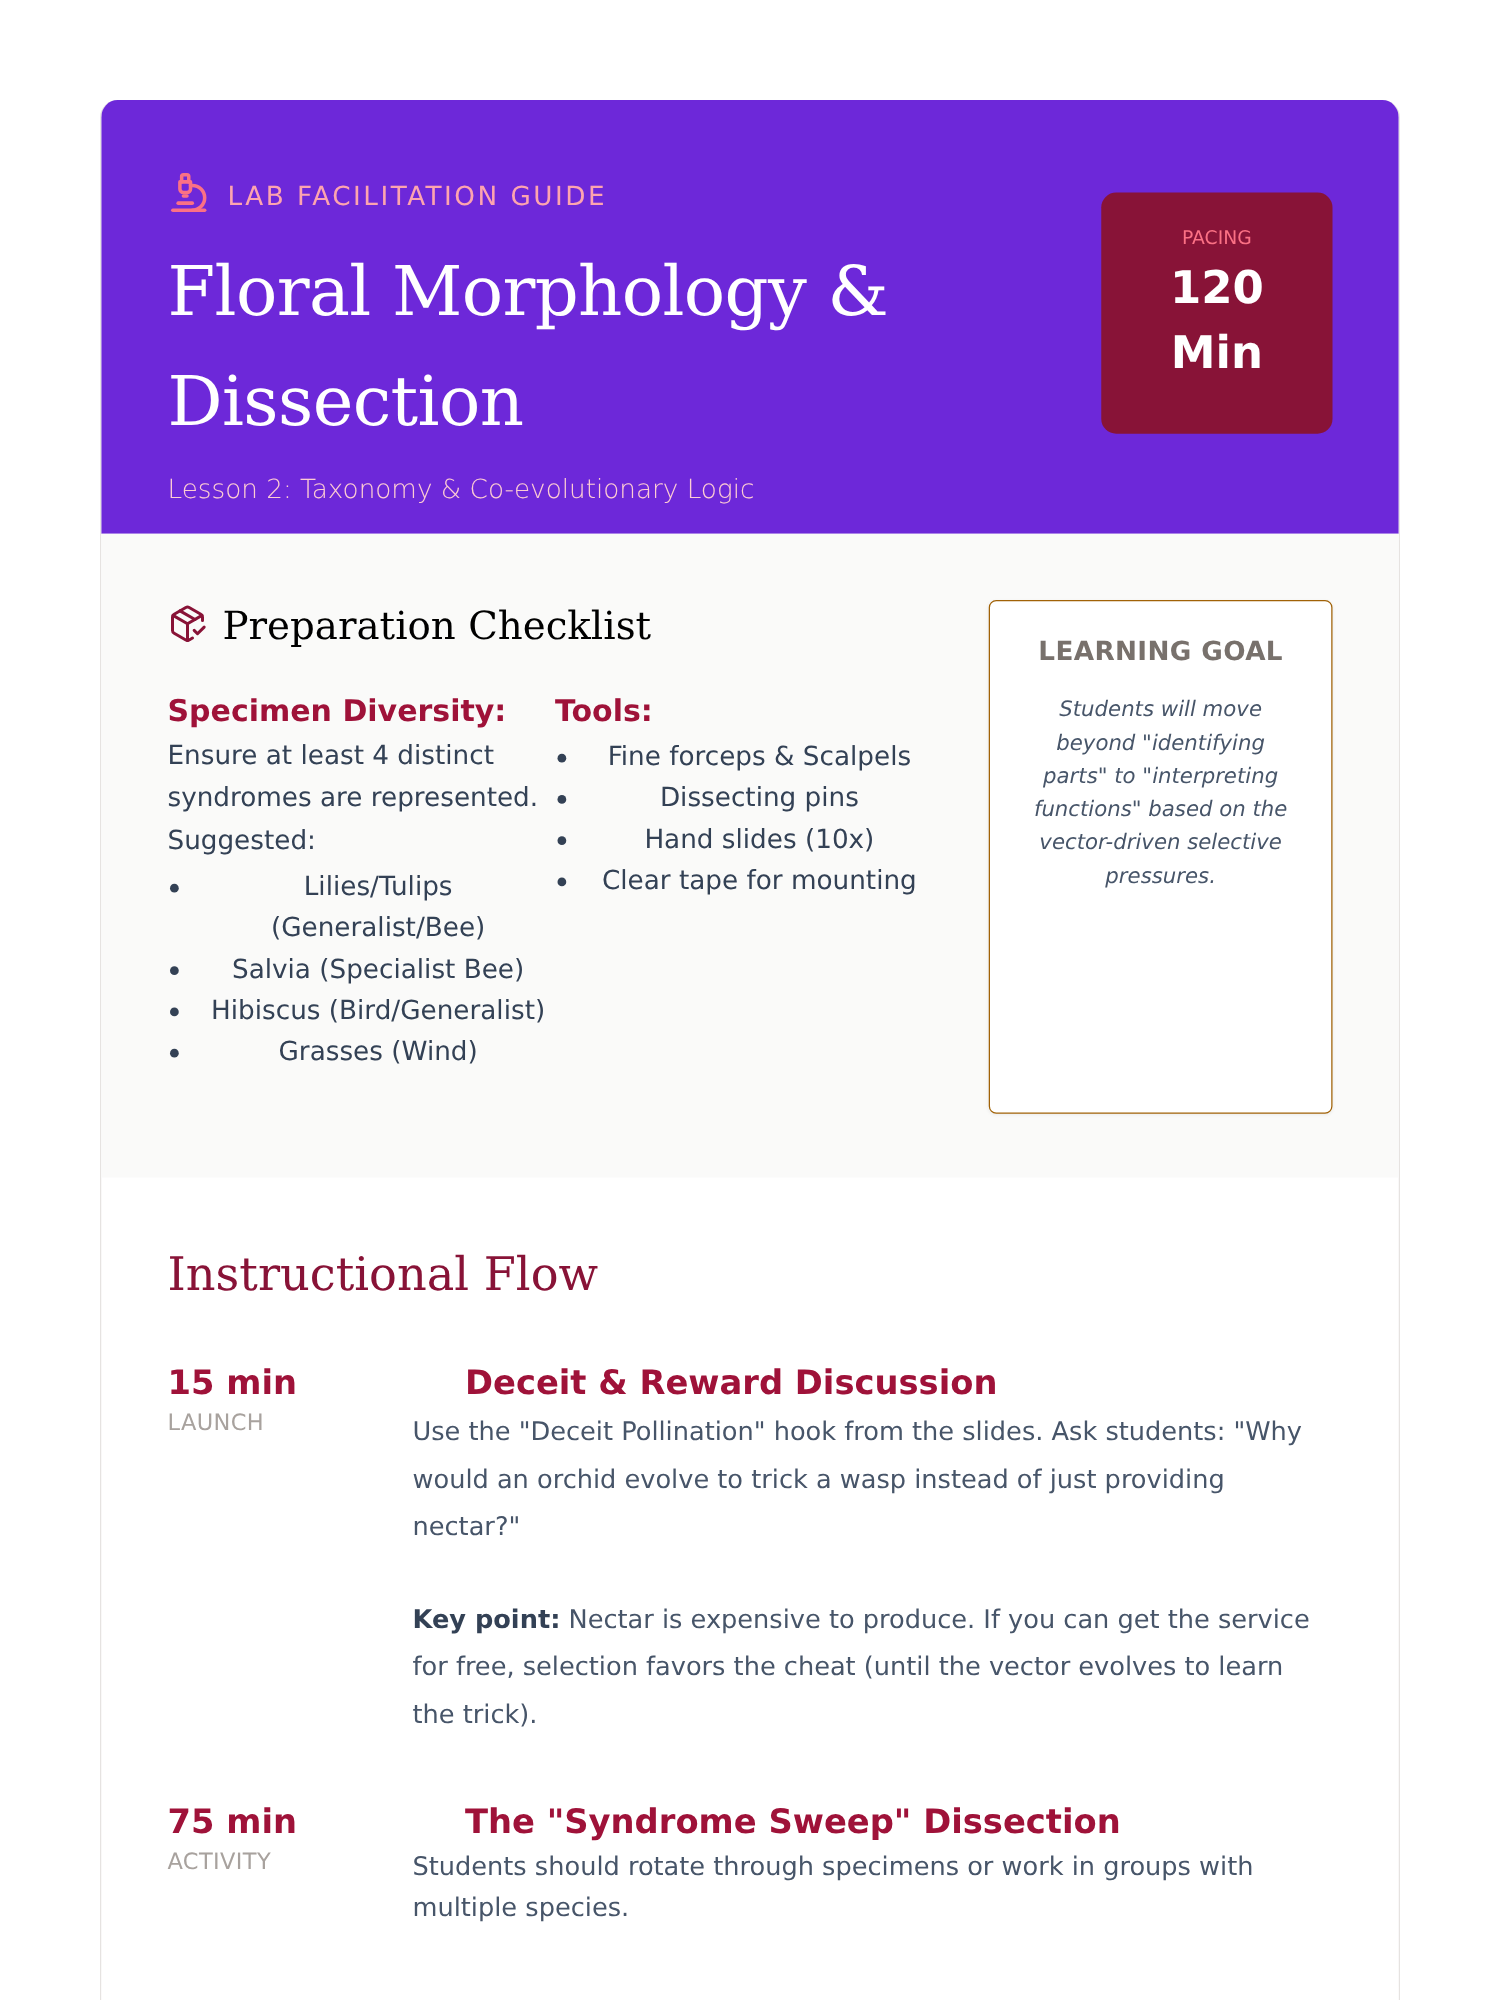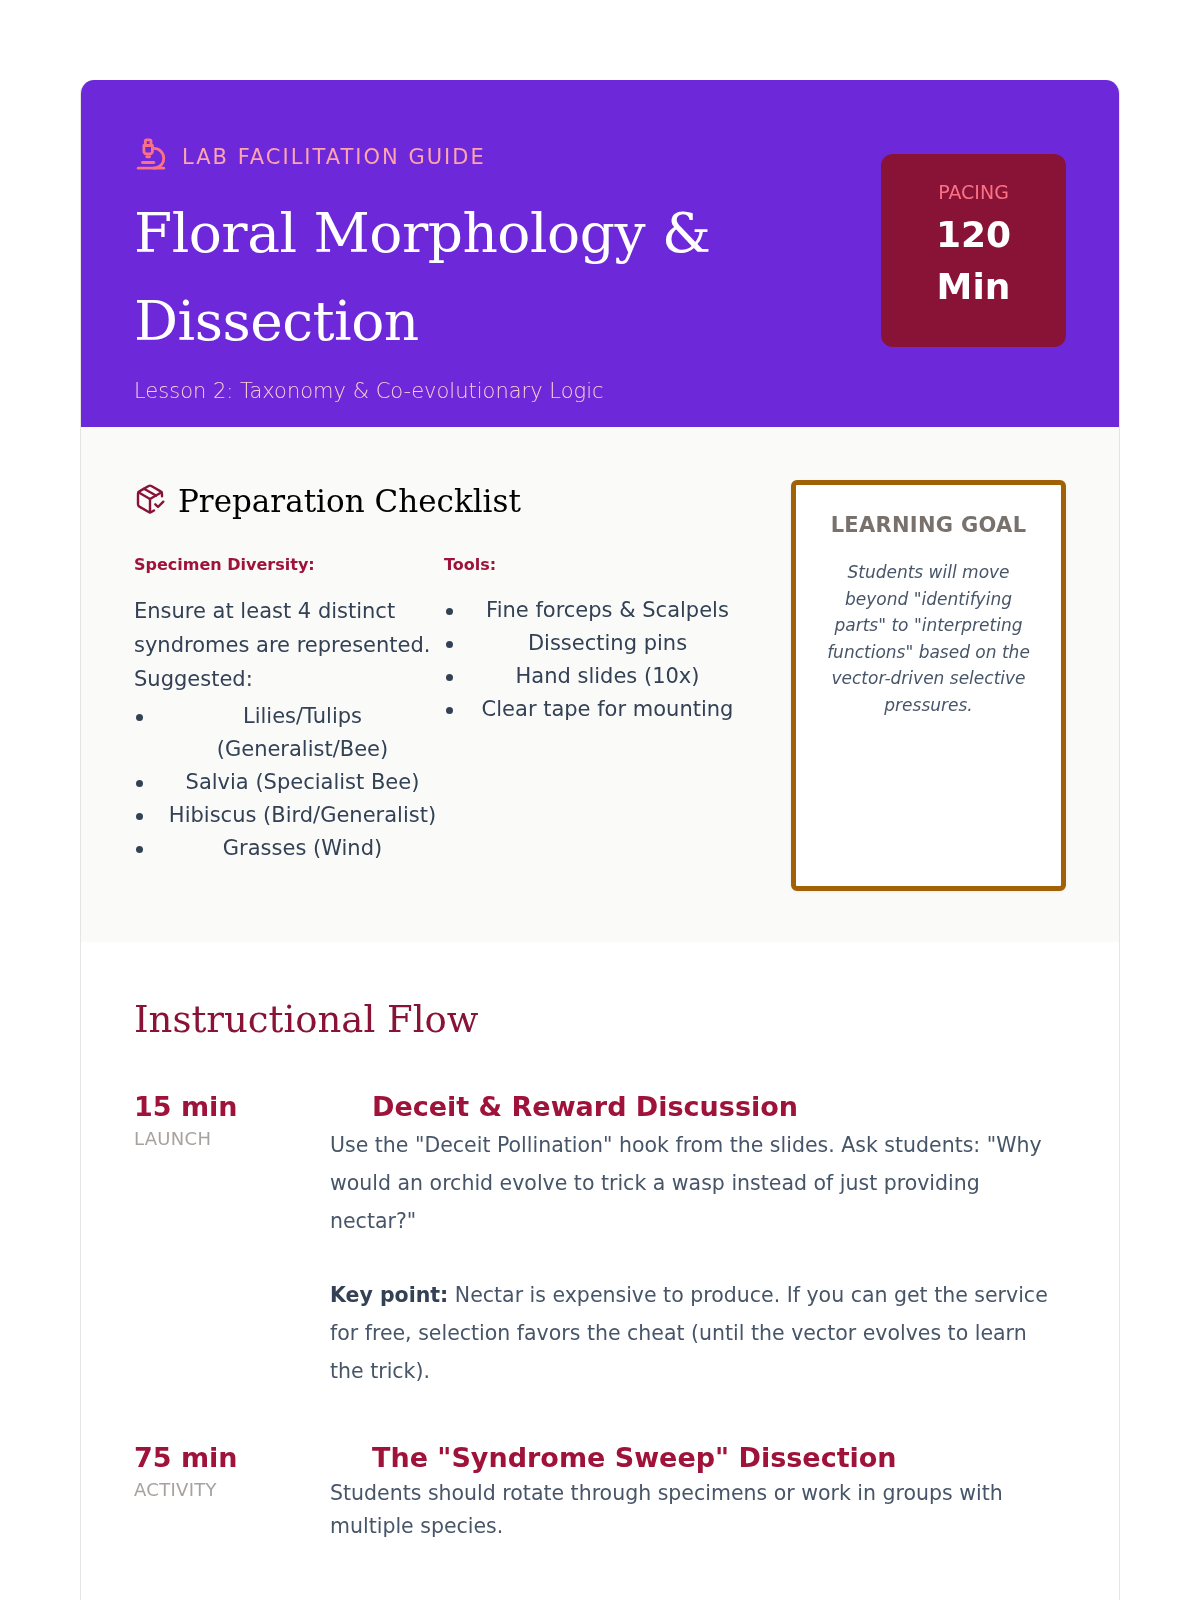--- a/index.html
+++ b/index.html
@@ -63,21 +63,21 @@
       top: 74px;
       width: 185px;
       height: 193px;
       background: #881337;
       border-radius: 12px;
       text-align: center;
       padding-top: 27px;
     }
     .pacing-label {
       color: #fb7185;
-      font-size: 19px;
+      font-size: 15px;
       font-weight: 400;
     }
     .pacing-value {
       color: #ffffff;
       font-size: 36px;
       font-weight: 700;
       line-height: 52px;
       margin-top: 6px;
     }
     
@@ -102,22 +102,22 @@
       top: 128px;
       left: 53px;
       display: flex;
     }
     .col { font-size: 21px; color: #334155; }
     .col-a { width: 310px; }
     .col-b { width: 300px; }
     .col-title {
       color: #9f1239;
       font-weight: 700;
-      font-size: 16px;
-      margin-bottom: 20px;
+      font-size: 24px;
+      margin-bottom: 4px;
     }
     .col p { line-height: 34px; }
     .col ul { list-style: none; margin-top: 4px; }
     .col li {
       position: relative;
       padding-left: 27px;
       line-height: 33px;
       text-align: center;
     }
     .col li::before {
@@ -130,21 +130,21 @@
       border-radius: 50%;
       background: #334155;
     }
     .goal {
       position: absolute;
       right: 53px;
       top: 53px;
       width: 275px;
       height: 411px;
       background: #ffffff;
-      border: 5px solid #a16207;
+      border: 1px solid #a16207;
       border-radius: 6px;
       box-shadow: 0 1px 3px rgba(0,0,0,0.06);
       text-align: center;
       padding: 28px 28px 0 28px;
     }
     .goal-title {
       color: #78716c;
       font-size: 21px;
       font-weight: 700;
       letter-spacing: 0.3px;

